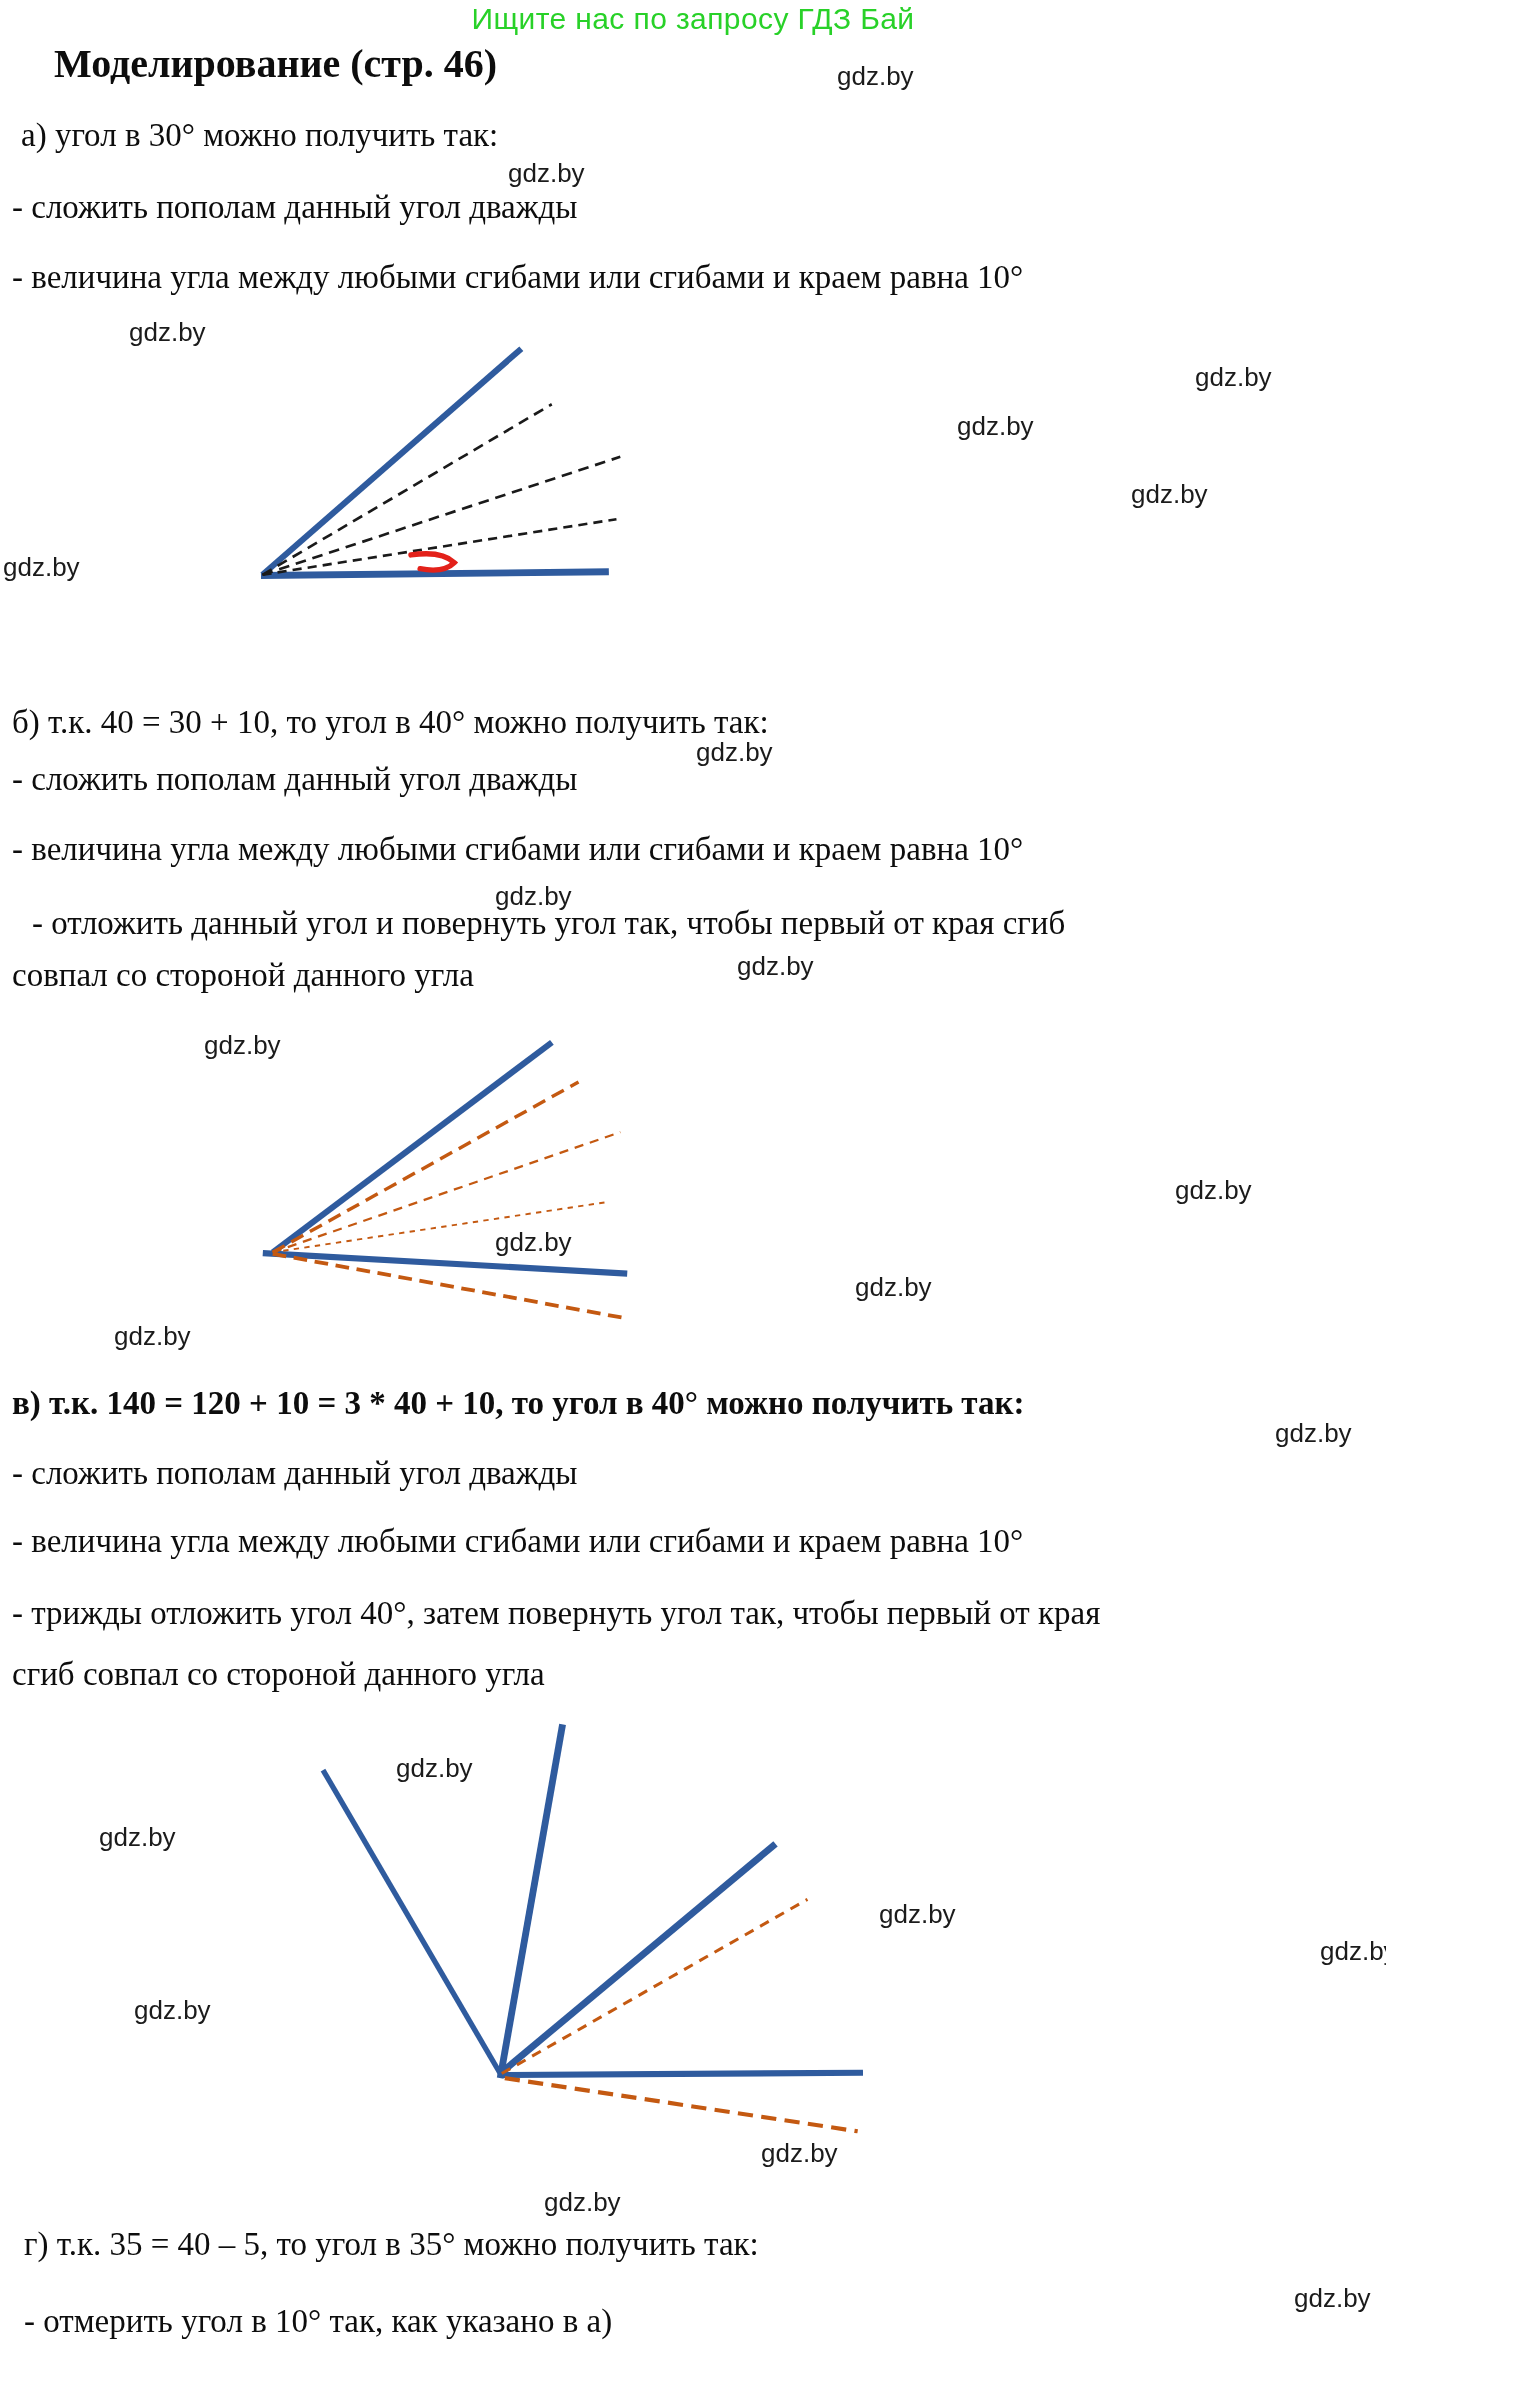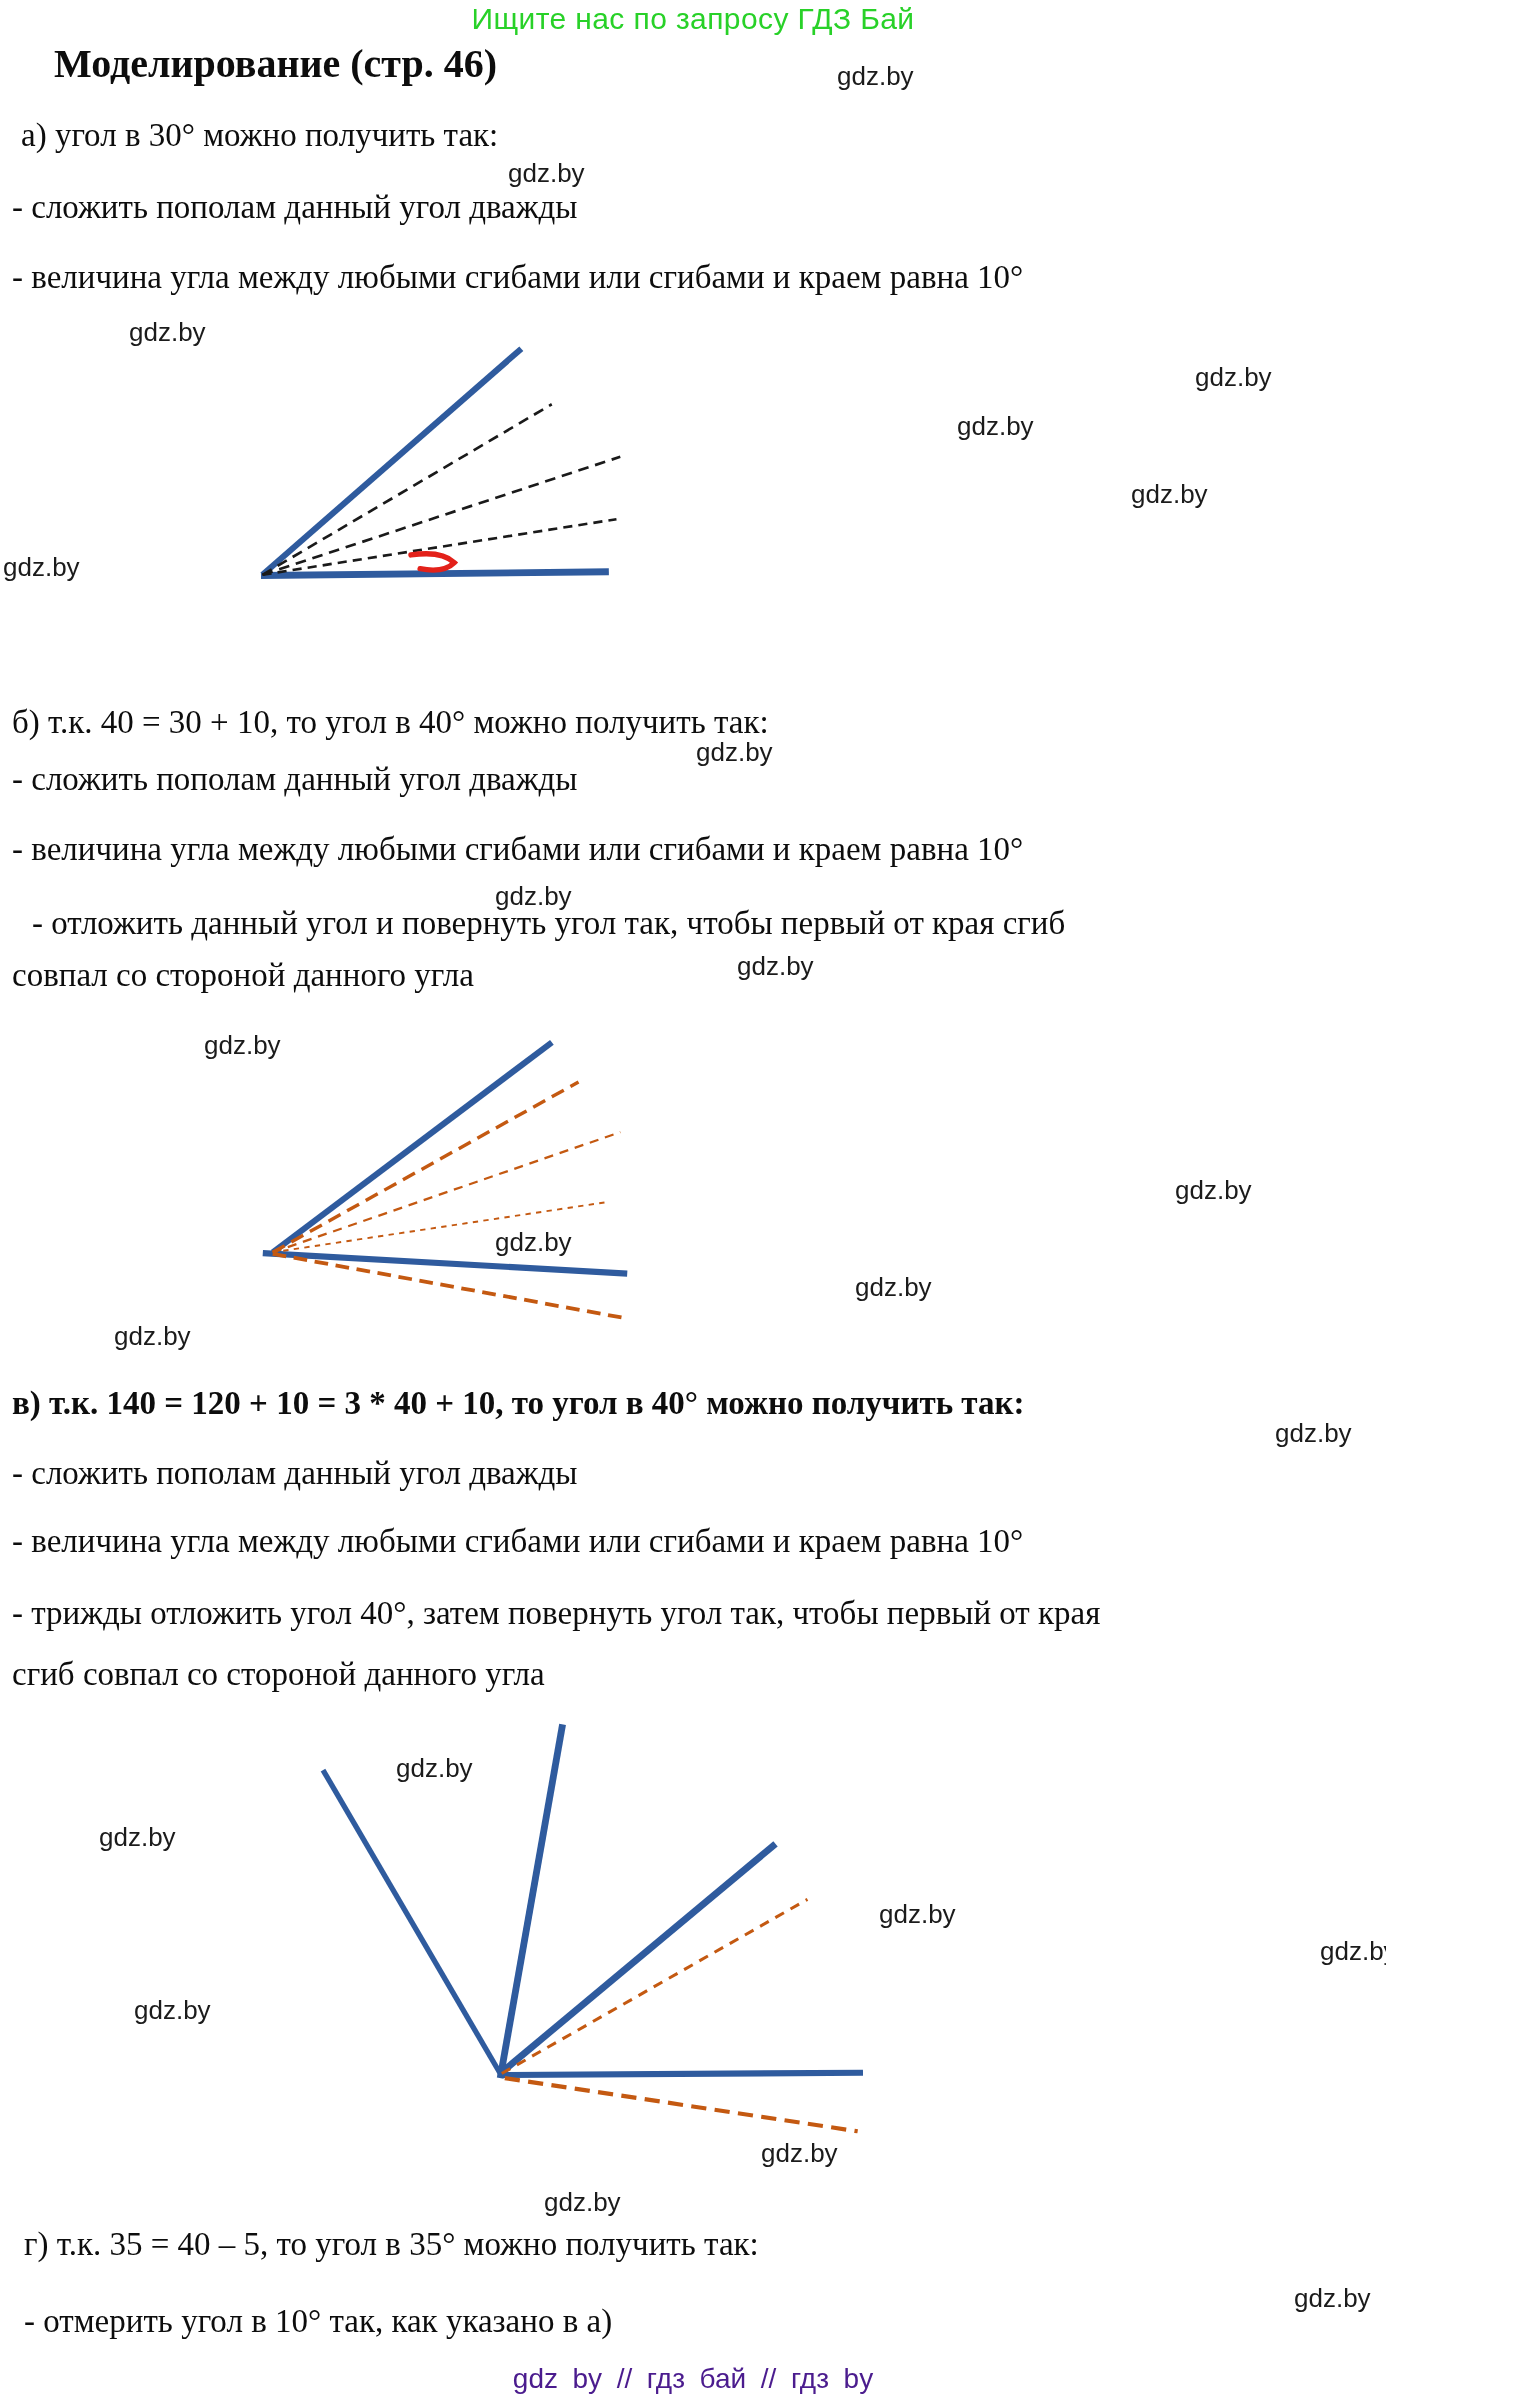--- a/index.html
+++ b/index.html
@@ -86,15 +86,14 @@
       </svg>
       <svg class="diagram" width="578" height="426" viewBox="0 0 760 560" style="left: 304px; top: 1716px;">
         <line x1="258" y1="470" x2="25" y2="71" stroke="#2f5b9e" stroke-width="7"></line>
         <line x1="258" y1="476" x2="340" y2="11" stroke="#2f5b9e" stroke-width="9"></line>
         <line x1="258" y1="470" x2="620" y2="168" stroke="#2f5b9e" stroke-width="9"></line>
         <line x1="260" y1="472" x2="735" y2="469" stroke="#2f5b9e" stroke-width="8"></line>
         <line x1="260" y1="470" x2="662" y2="241" stroke="#c45911" stroke-width="4" stroke-dasharray="13 10"></line>
         <line x1="264" y1="476" x2="728" y2="546" stroke="#c45911" stroke-width="5.5" stroke-dasharray="20 11"></line>
       </svg>
     </div>
-  <div class="footer" style="color: rgb(75, 28, 142);">gdz by // гдз бай // гдз by</div>
 </div>
 
 
 </body></html>

